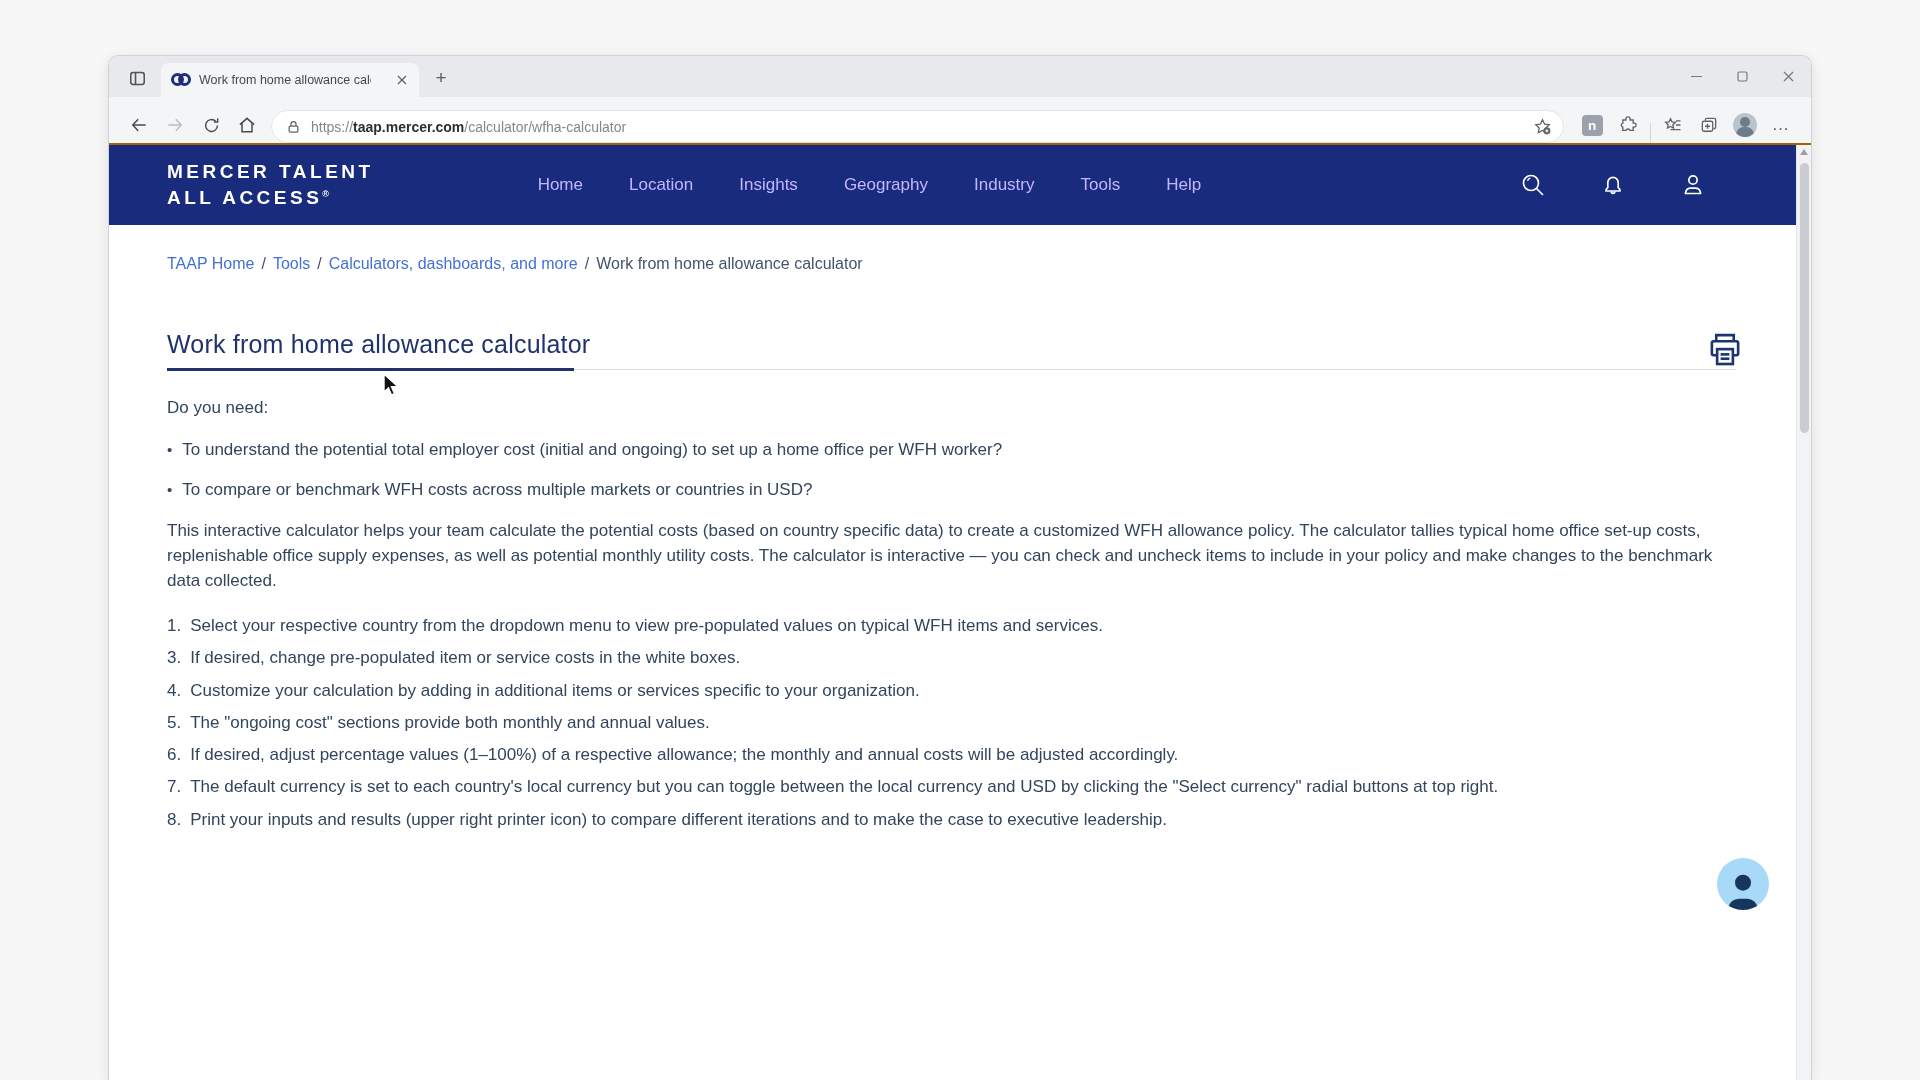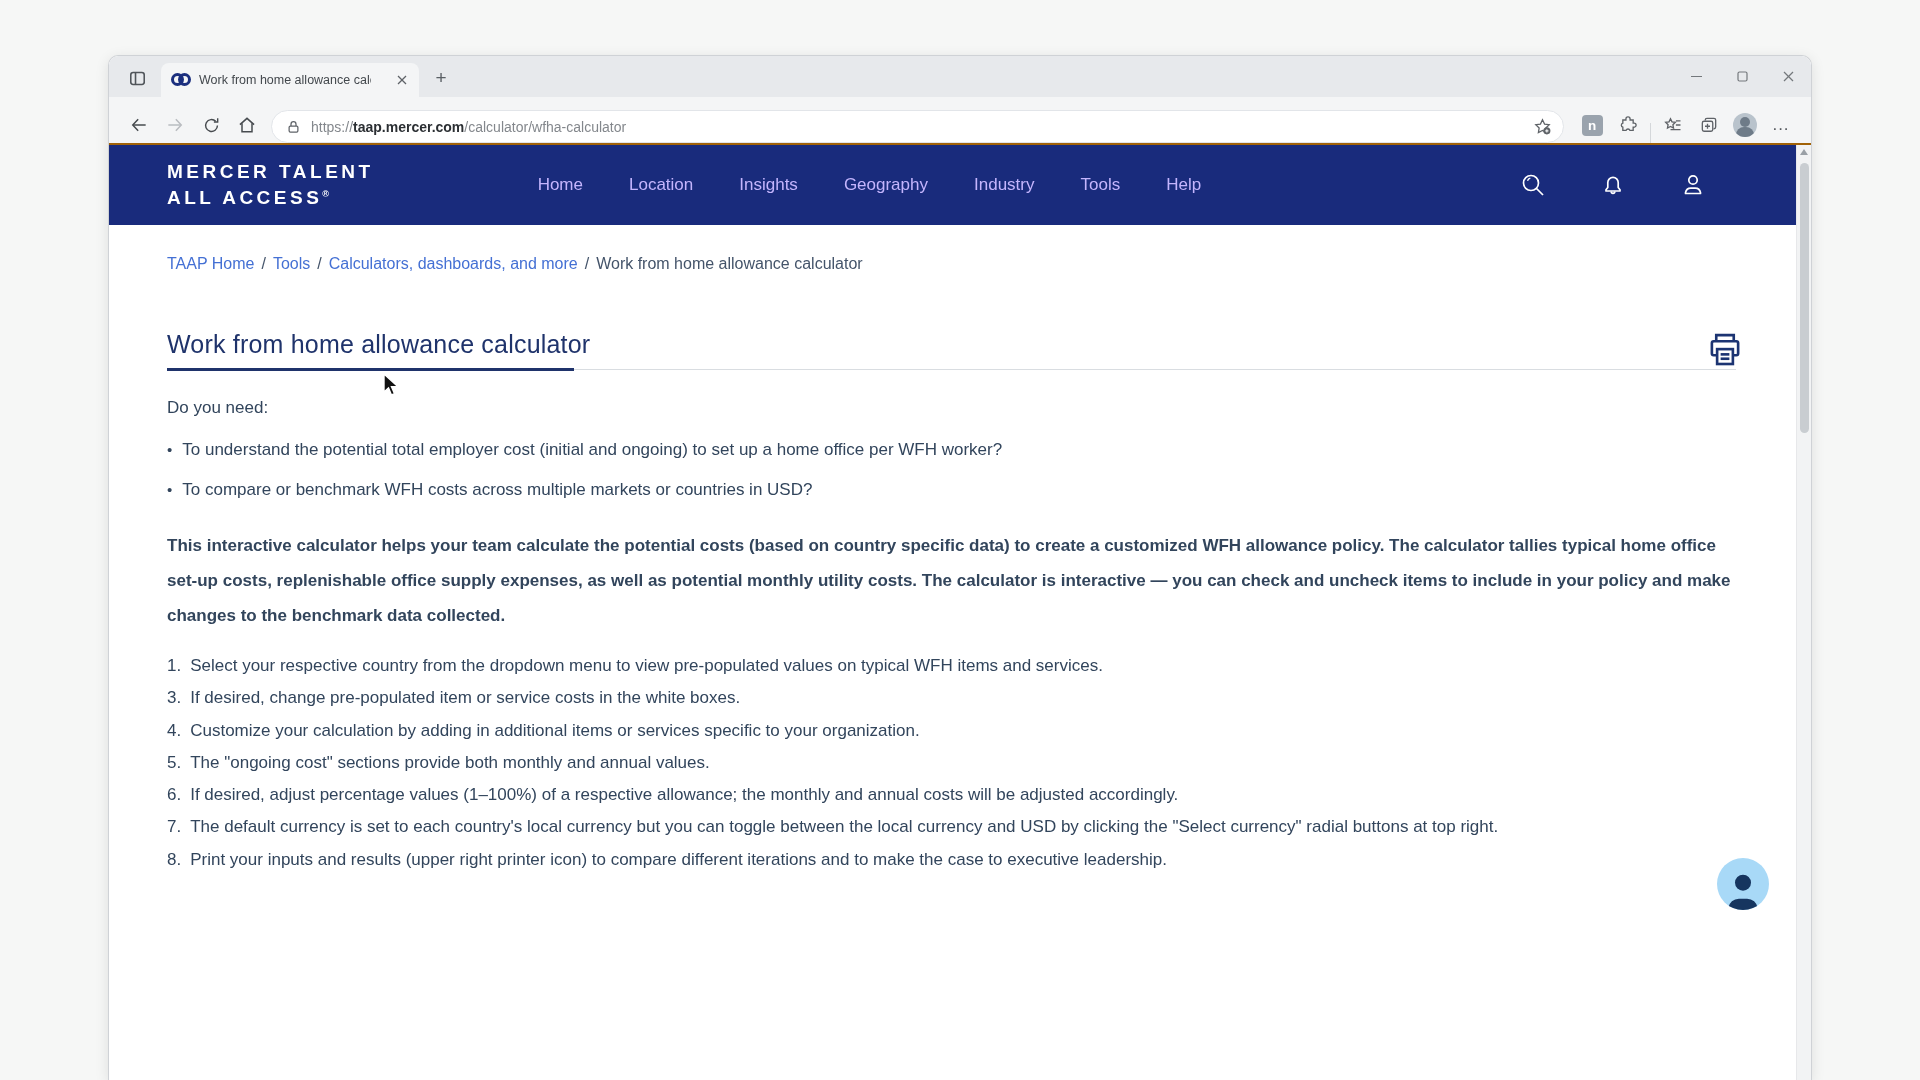--- a/index.html
+++ b/index.html
@@ -72,21 +72,21 @@
   .title-underline { position:relative; margin-top:9px; height:3px; }
   .title-underline .gray { position:absolute; left:0; right:0; top:1px; height:1px; background:#d9dde1; }
   .title-underline .navy { position:absolute; left:0; top:0; width:407px; height:2.5px; background:#1f336b; }
 
   .body-text { color:#32455c; font-size:17px; }
   .intro { margin-top:36px; }
   .need { margin-top:27px; }
   ul.bullets { margin-top:15px; list-style:none; }
   ul.bullets li { line-height:34px; margin-bottom:6px; }
   ul.bullets .dot { font-size:15px; margin-right:10px; }
-  .para { margin-top:21px; line-height:35px; max-width:1572px;font-weight:bold; }
+  .para { margin-top:11px; line-height:25px; max-width:1572px; }
 
   h2 { margin-top:36px; font-size:20.5px; font-weight:700; color:#1c3472; }
   ol.steps { margin-top:20px; list-style:none; }
   ol.steps li { line-height:26px; margin-bottom:6.3px; }
   ol.steps .n { margin-right:9px; }
 
   .printer { position:absolute; top:104px; right:52px; }
   .cursor { position:absolute; left:272px; top:148px; }
 
   .chat-bubble { position:absolute; right:29px; bottom:19px; width:52px; height:52px;

